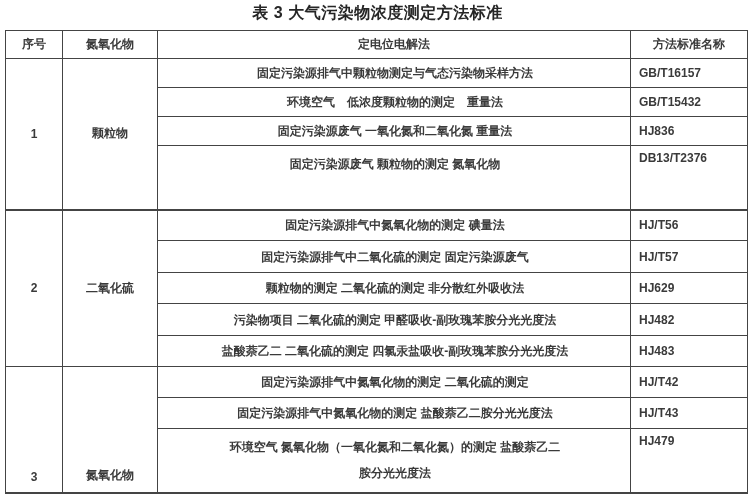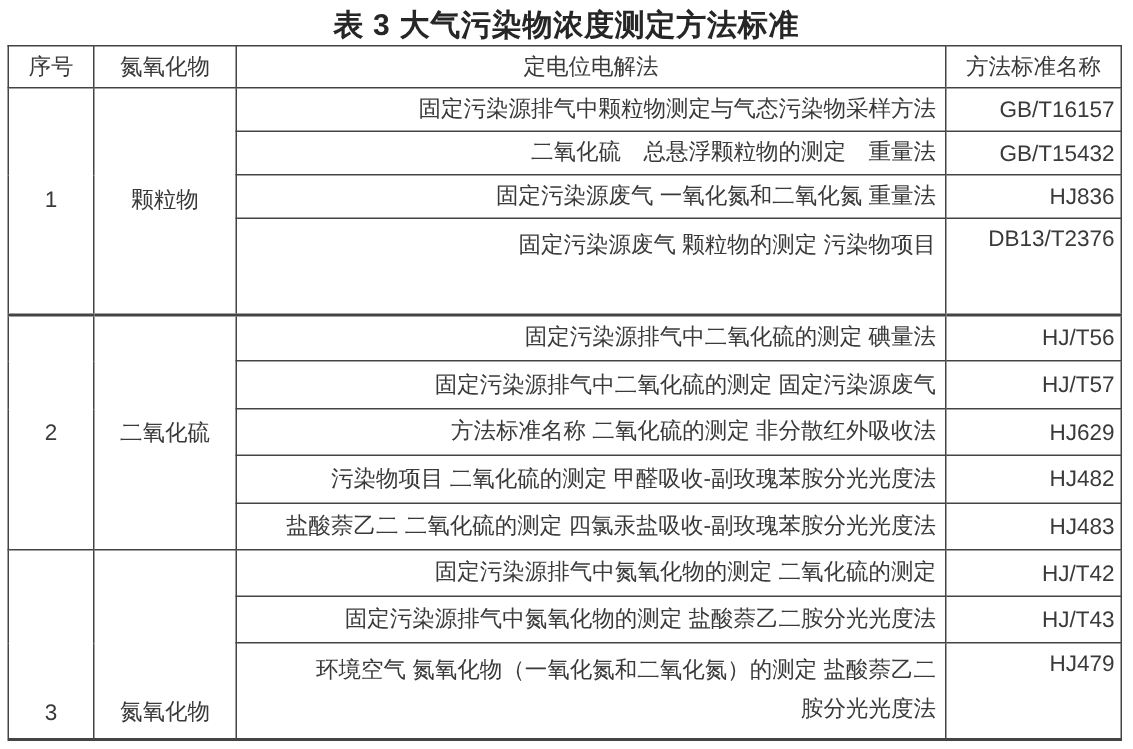--- a/index.html
+++ b/index.html
@@ -2,38 +2,38 @@
 <html><head>
 <meta charset="utf-8">
 <style>
   html,body{margin:0;padding:0;}
   body{
     width:755px;height:499px;background:#ffffff;position:relative;overflow:hidden;
     font-family:"Liberation Sans","DejaVu Sans",sans-serif;color:#3a3a3a;
   }
   .doc-title{
     position:absolute;top:3px;left:0;width:755px;text-align:center;
-    font-size:20px;font-weight:bold;color:#262626;letter-spacing:0.5px;
+    font-size:16px;font-weight:bold;color:#262626;letter-spacing:0.5px;
   }
   table.std-table{
     position:absolute;left:5px;top:30px;width:742px;
     border-collapse:collapse;table-layout:fixed;
     border:1px solid #444;border-bottom-width:2px;
   }
   .std-table td,.std-table th{
     border:1px solid #444;
-    font-size:15px;font-weight:normal;color:#3a3a3a;
+    font-size:12px;font-weight:bold;color:#3a3a3a;
     padding:0;overflow:hidden;
   }
   .std-table th{text-align:center;vertical-align:middle;}
   td.name-cell{
-    text-align:right;vertical-align:middle;padding:0 6px 0 8px;
+    text-align:center;vertical-align:middle;padding:0 6px 0 8px;
     white-space:pre-line;line-height:26px;
   }
-  td.code-cell{text-align:right;vertical-align:middle;padding:0 4px 0 8px;}
+  td.code-cell{text-align:left;vertical-align:middle;padding:0 4px 0 8px;}
   td.label-cell{text-align:center;vertical-align:middle;}
   tr.h28{height:28px;}
   tr.h29{height:29px;}
   tr.h31{height:31px;}
   tr.h32{height:32px;}
   tr.h64{height:64px;}
   tr.top-align td.name-cell, tr.top-align td.code-cell{
     vertical-align:top;padding-top:5px;
   }
   tr.group2-start td{border-top-width:2px;}
@@ -59,44 +59,44 @@
       <th>方法标准名称</th>
     </tr>
 
     <tr class="h29">
       <td class="label-cell" rowspan="4">1</td>
       <td class="label-cell" rowspan="4">颗粒物</td>
       <td class="name-cell">固定污染源排气中颗粒物测定与气态污染物采样方法</td>
       <td class="code-cell">GB/T16157</td>
     </tr>
     <tr class="h29">
-      <td class="name-cell">二氧化硫　总悬浮颗粒物的测定　重量法</td>
+      <td class="name-cell">环境空气　低浓度颗粒物的测定　重量法</td>
       <td class="code-cell">GB/T15432</td>
     </tr>
     <tr class="h29">
       <td class="name-cell">固定污染源废气 一氧化氮和二氧化氮 重量法</td>
       <td class="code-cell">HJ836</td>
     </tr>
     <tr class="h64 top-align">
-      <td class="name-cell">固定污染源废气 颗粒物的测定 污染物项目</td>
+      <td class="name-cell">固定污染源废气 颗粒物的测定 氮氧化物</td>
       <td class="code-cell">DB13/T2376</td>
     </tr>
 
     <tr class="h31 group2-start">
       <td class="label-cell" rowspan="5">2</td>
       <td class="label-cell" rowspan="5">二氧化硫</td>
-      <td class="name-cell">固定污染源排气中二氧化硫的测定 碘量法</td>
+      <td class="name-cell">固定污染源排气中氮氧化物的测定 碘量法</td>
       <td class="code-cell">HJ/T56</td>
     </tr>
     <tr class="h32">
       <td class="name-cell">固定污染源排气中二氧化硫的测定 固定污染源废气</td>
       <td class="code-cell">HJ/T57</td>
     </tr>
     <tr class="h31">
-      <td class="name-cell">方法标准名称 二氧化硫的测定 非分散红外吸收法</td>
+      <td class="name-cell">颗粒物的测定 二氧化硫的测定 非分散红外吸收法</td>
       <td class="code-cell">HJ629</td>
     </tr>
     <tr class="h32">
       <td class="name-cell">污染物项目 二氧化硫的测定 甲醛吸收-副玫瑰苯胺分光光度法</td>
       <td class="code-cell">HJ482</td>
     </tr>
     <tr class="h31">
       <td class="name-cell">盐酸萘乙二 二氧化硫的测定 四氯汞盐吸收-副玫瑰苯胺分光光度法</td>
       <td class="code-cell">HJ483</td>
     </tr>

